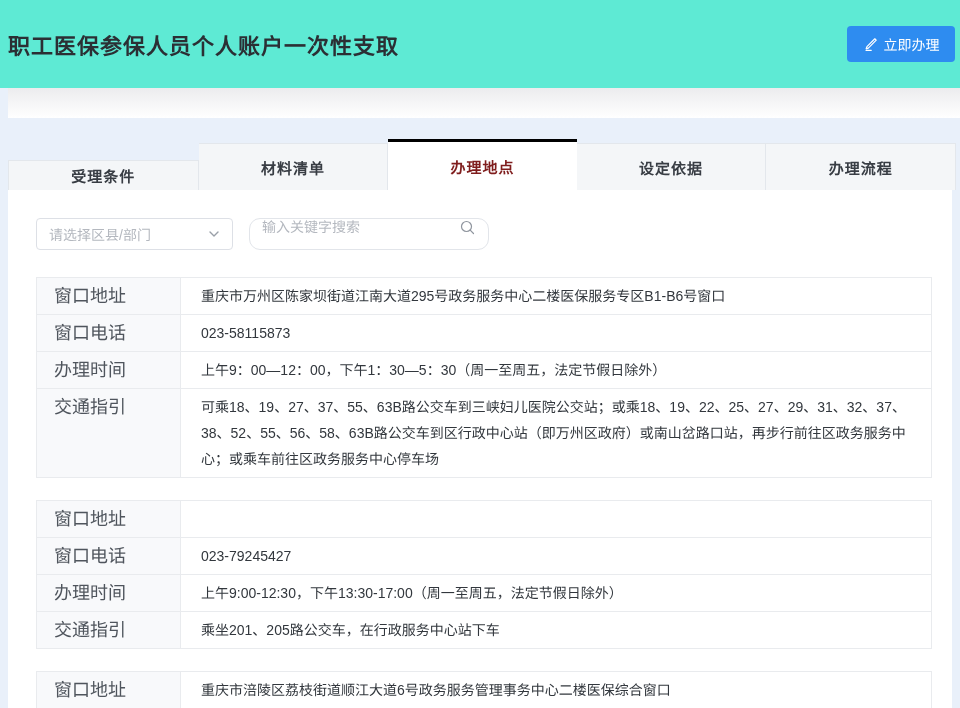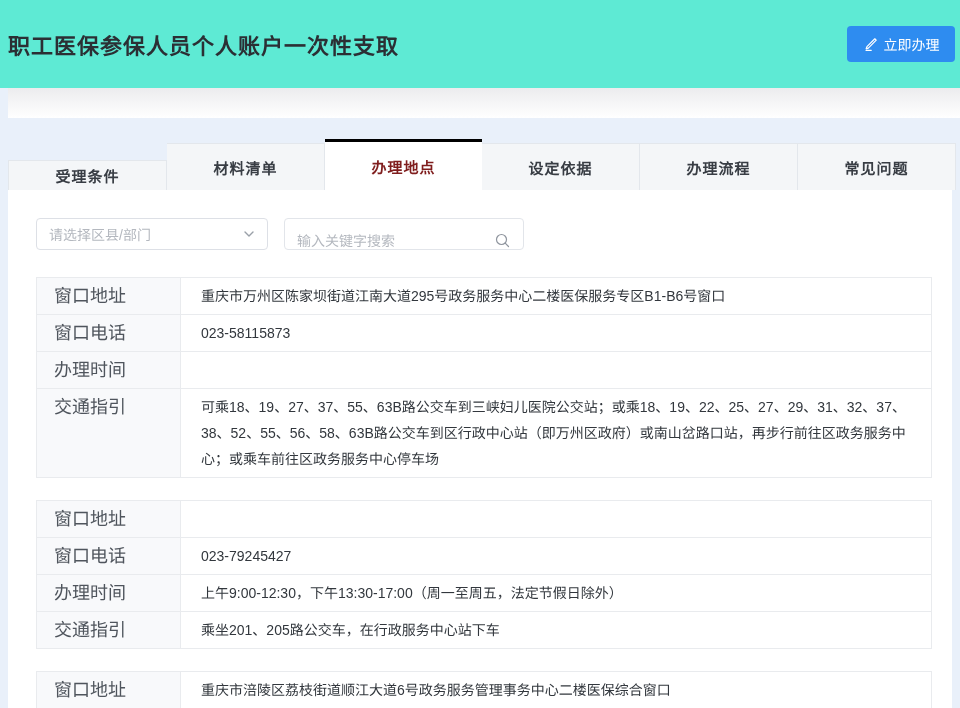--- a/index.html
+++ b/index.html
@@ -55,31 +55,31 @@
   }
   
   .panel {
     position:absolute; top:190px; left:8px; width:944px; height:518px;
     background:#ffffff;
     padding:28px 20px 0 28px;
     overflow:hidden;
   }
   .controls { display:flex; gap:16px; }
   .select-box {
-    width:232px; height:32px;
+    width:197px; height:32px;
     border:1px solid #dde0e6; border-radius:4px;
     display:flex; align-items:center; justify-content:space-between;
     padding:0 12px;
     font-size:14px; color:#b4b8bf;
     cursor:pointer; background:#fff;
   }
   .search-box {
     width:240px; height:32px;
-    border:1px solid #e2e5ea; border-radius:4px;
-    display:flex; align-items:flex-end;
+    border:1px solid #e2e5ea; border-radius:11px;
+    display:flex; align-items:flex-start;
     padding:0 12px; background:#fff;
   }
   .search-box input {
     flex:1; border:none; outline:none;
     font-size:14px; color:#32373d; font-family:inherit;
     background:transparent;
   }
   .search-box input::placeholder { color:#b4b8bf; }
   .search-box svg, .select-box svg { flex:none; display:block; }
   
@@ -120,21 +120,20 @@
 </header>
 
 <div class="shadow-band"></div>
 
 <nav class="tabs">
   <div class="tab">受理条件</div>
   <div class="tab">材料清单</div>
   <div class="tab active">办理地点</div>
   <div class="tab">设定依据</div>
   <div class="tab">办理流程</div>
-  <div class="tab">常见问题</div>
 </nav>
 
 <main class="panel">
 
   <div class="controls">
     <div class="select-box">
       <span>请选择区县/部门</span>
       <span>
         <svg width="12" height="12" viewBox="0 0 12 12">
           <polyline points="2,4 6,8 10,4" fill="none" stroke="#9aa0a8" stroke-width="1.4" stroke-linecap="round" stroke-linejoin="round"></polyline>
@@ -156,20 +155,21 @@
     <div class="loc-row">
       <div class="loc-label">窗口地址</div>
       <div class="loc-value">重庆市万州区陈家坝街道江南大道295号政务服务中心二楼医保服务专区B1-B6号窗口</div>
     </div>
     <div class="loc-row">
       <div class="loc-label">窗口电话</div>
       <div class="loc-value">023-58115873</div>
     </div>
     <div class="loc-row">
       <div class="loc-label">办理时间</div>
+      <div class="loc-value">上午9：00—12：00，下午1：30—5：30（周一至周五，法定节假日除外）</div>
     </div>
     <div class="loc-row">
       <div class="loc-label">交通指引</div>
       <div class="loc-value">可乘18、19、27、37、55、63B路公交车到三峡妇儿医院公交站；或乘18、19、22、25、27、29、31、32、37、38、52、55、56、58、63B路公交车到区行政中心站（即万州区政府）或南山岔路口站，再步行前往区政务服务中心；或乘车前往区政务服务中心停车场</div>
     </div>
   </section>
 
   <section class="loc-table">
     <div class="loc-row">
       <div class="loc-label">窗口地址</div>

